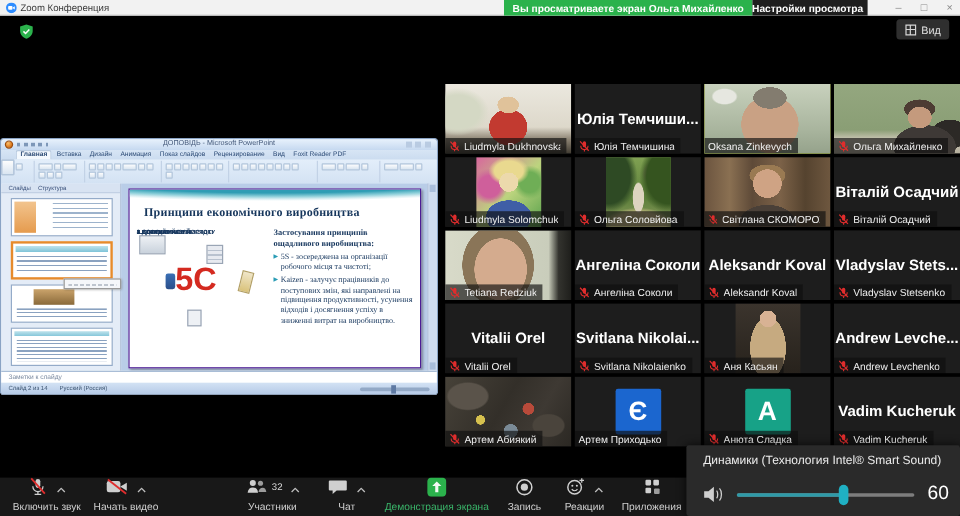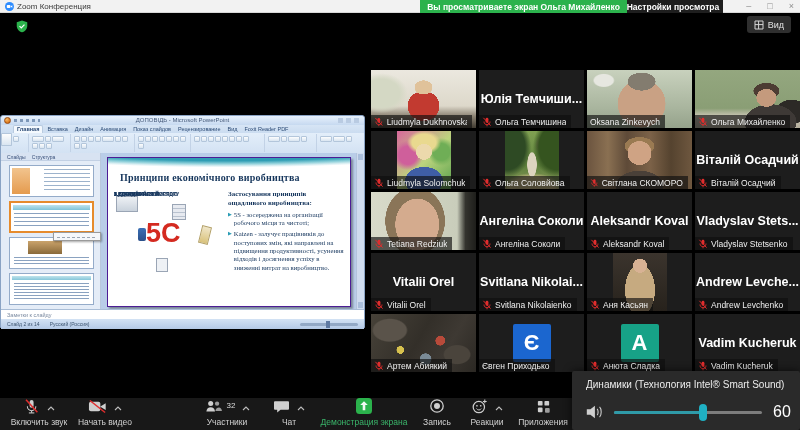--- a/index.html
+++ b/index.html
@@ -313,21 +313,21 @@
 
     <div class="big" style="display: flex;">Юлія  Темчиши...</div>
 
     <div class="tag">
       <svg class="mic" width="10" height="10" viewBox="0 0 10 10">
         <rect x="3.6" y="0.8" width="2.8" height="5" rx="1.4" fill="#e02d2d"></rect>
         <path d="M2 4.5c0 2 1.3 3.2 3 3.2s3-1.2 3-3.2" stroke="#e02d2d" fill="none" stroke-width="0.9"></path>
         <line x1="5" y1="7.7" x2="5" y2="9.3" stroke="#e02d2d" stroke-width="0.9"></line>
         <line x1="1.4" y1="0.8" x2="8.6" y2="8.6" stroke="#e02d2d" stroke-width="1"></line>
       </svg>
-      <span class="nm">Ольга Темчишина</span>
+      <span class="nm">Юлія Темчишина</span>
     </div>
   </div>
 
   <div class="tile active">
     <div class="media sc-zinkevych" style="display: block;"></div>
 
     <div class="tag">
 
       <span class="nm">Oksana Zinkevych</span>
     </div>
@@ -534,21 +534,21 @@
       </svg>
       <span class="nm">Артем Абиякий</span>
     </div>
   </div>
 
   <div class="tile">
 
     <div class="avatar" style="display: flex; background: rgb(27, 102, 207);">Є</div>
     <div class="tag">
 
-      <span class="nm">Євген Приходько</span>
+      <span class="nm">Артем Приходько</span>
     </div>
   </div>
 
   <div class="tile">
 
     <div class="avatar" style="display: flex; background: rgb(23, 162, 135);">А</div>
     <div class="tag">
       <svg class="mic" width="10" height="10" viewBox="0 0 10 10">
         <rect x="3.6" y="0.8" width="2.8" height="5" rx="1.4" fill="#e02d2d"></rect>
         <path d="M2 4.5c0 2 1.3 3.2 3 3.2s3-1.2 3-3.2" stroke="#e02d2d" fill="none" stroke-width="0.9"></path>

